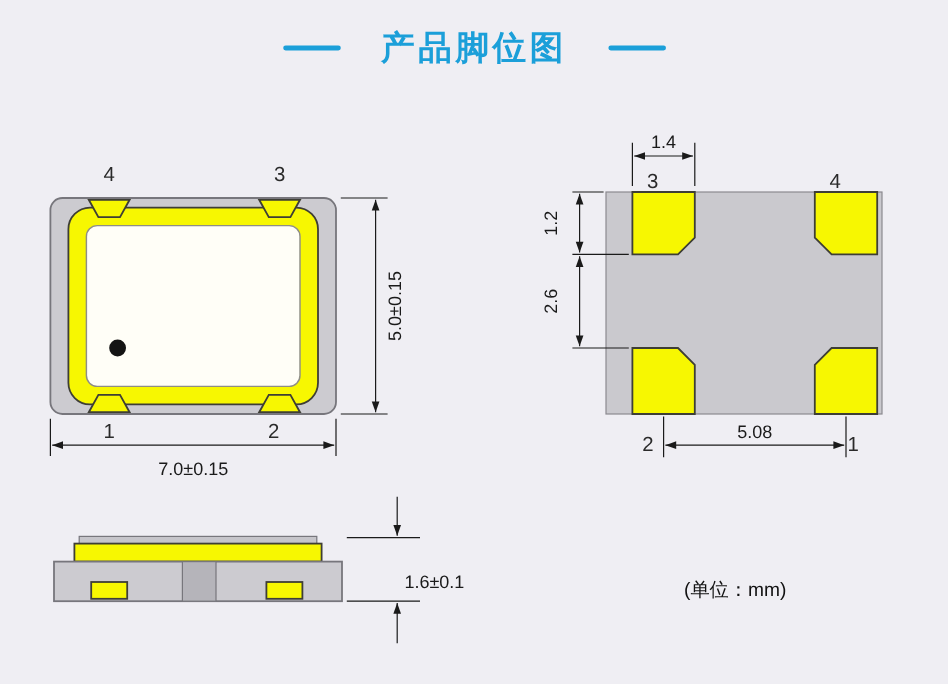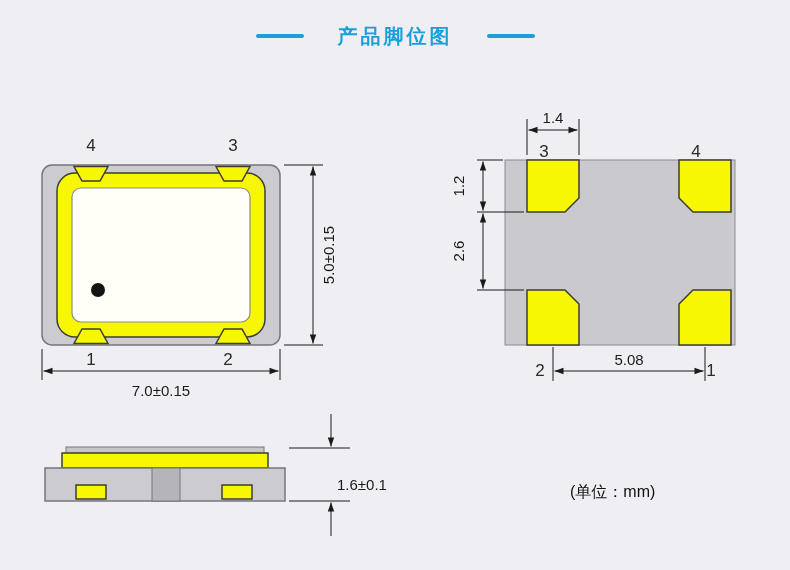--- a/index.html
+++ b/index.html
@@ -12,21 +12,21 @@
   }
   .stage { position: absolute; left: 0; top: 0; width: 790px; height: 570px; }
 
   
   .title-row {
     position: absolute; top: 26px; left: 0; width: 100%;
     display: flex; align-items: center; justify-content: center; gap: 34px;
   }
   .title-dash { width: 48px; height: 4px; background: #1b9fd9; border-radius: 2px; }
   .title-text {
-    color: #1b9fd9; font-size: 20px; font-weight: bold; letter-spacing: 3px;
+    color: #1b9fd9; font-size: 28px; font-weight: bold; letter-spacing: 3px;
     line-height: 1;
   }
 
   
   svg.drawing { position: absolute; left: 0; top: 0; }
   svg text { font-family: "Liberation Sans", sans-serif; }
   .grey-body   { fill: #cccbd0; stroke: #77767c; stroke-width: 1.5; }
   .grey-flat   { fill: #cac9ce; stroke: #8b8a90; stroke-width: 1; }
   .yellow-shape{ fill: #f7f701; stroke: #3e3e35; stroke-width: 1.5; }
   .white-cavity{ fill: #fffef7; stroke: #8f8e85; stroke-width: 1.2; }

